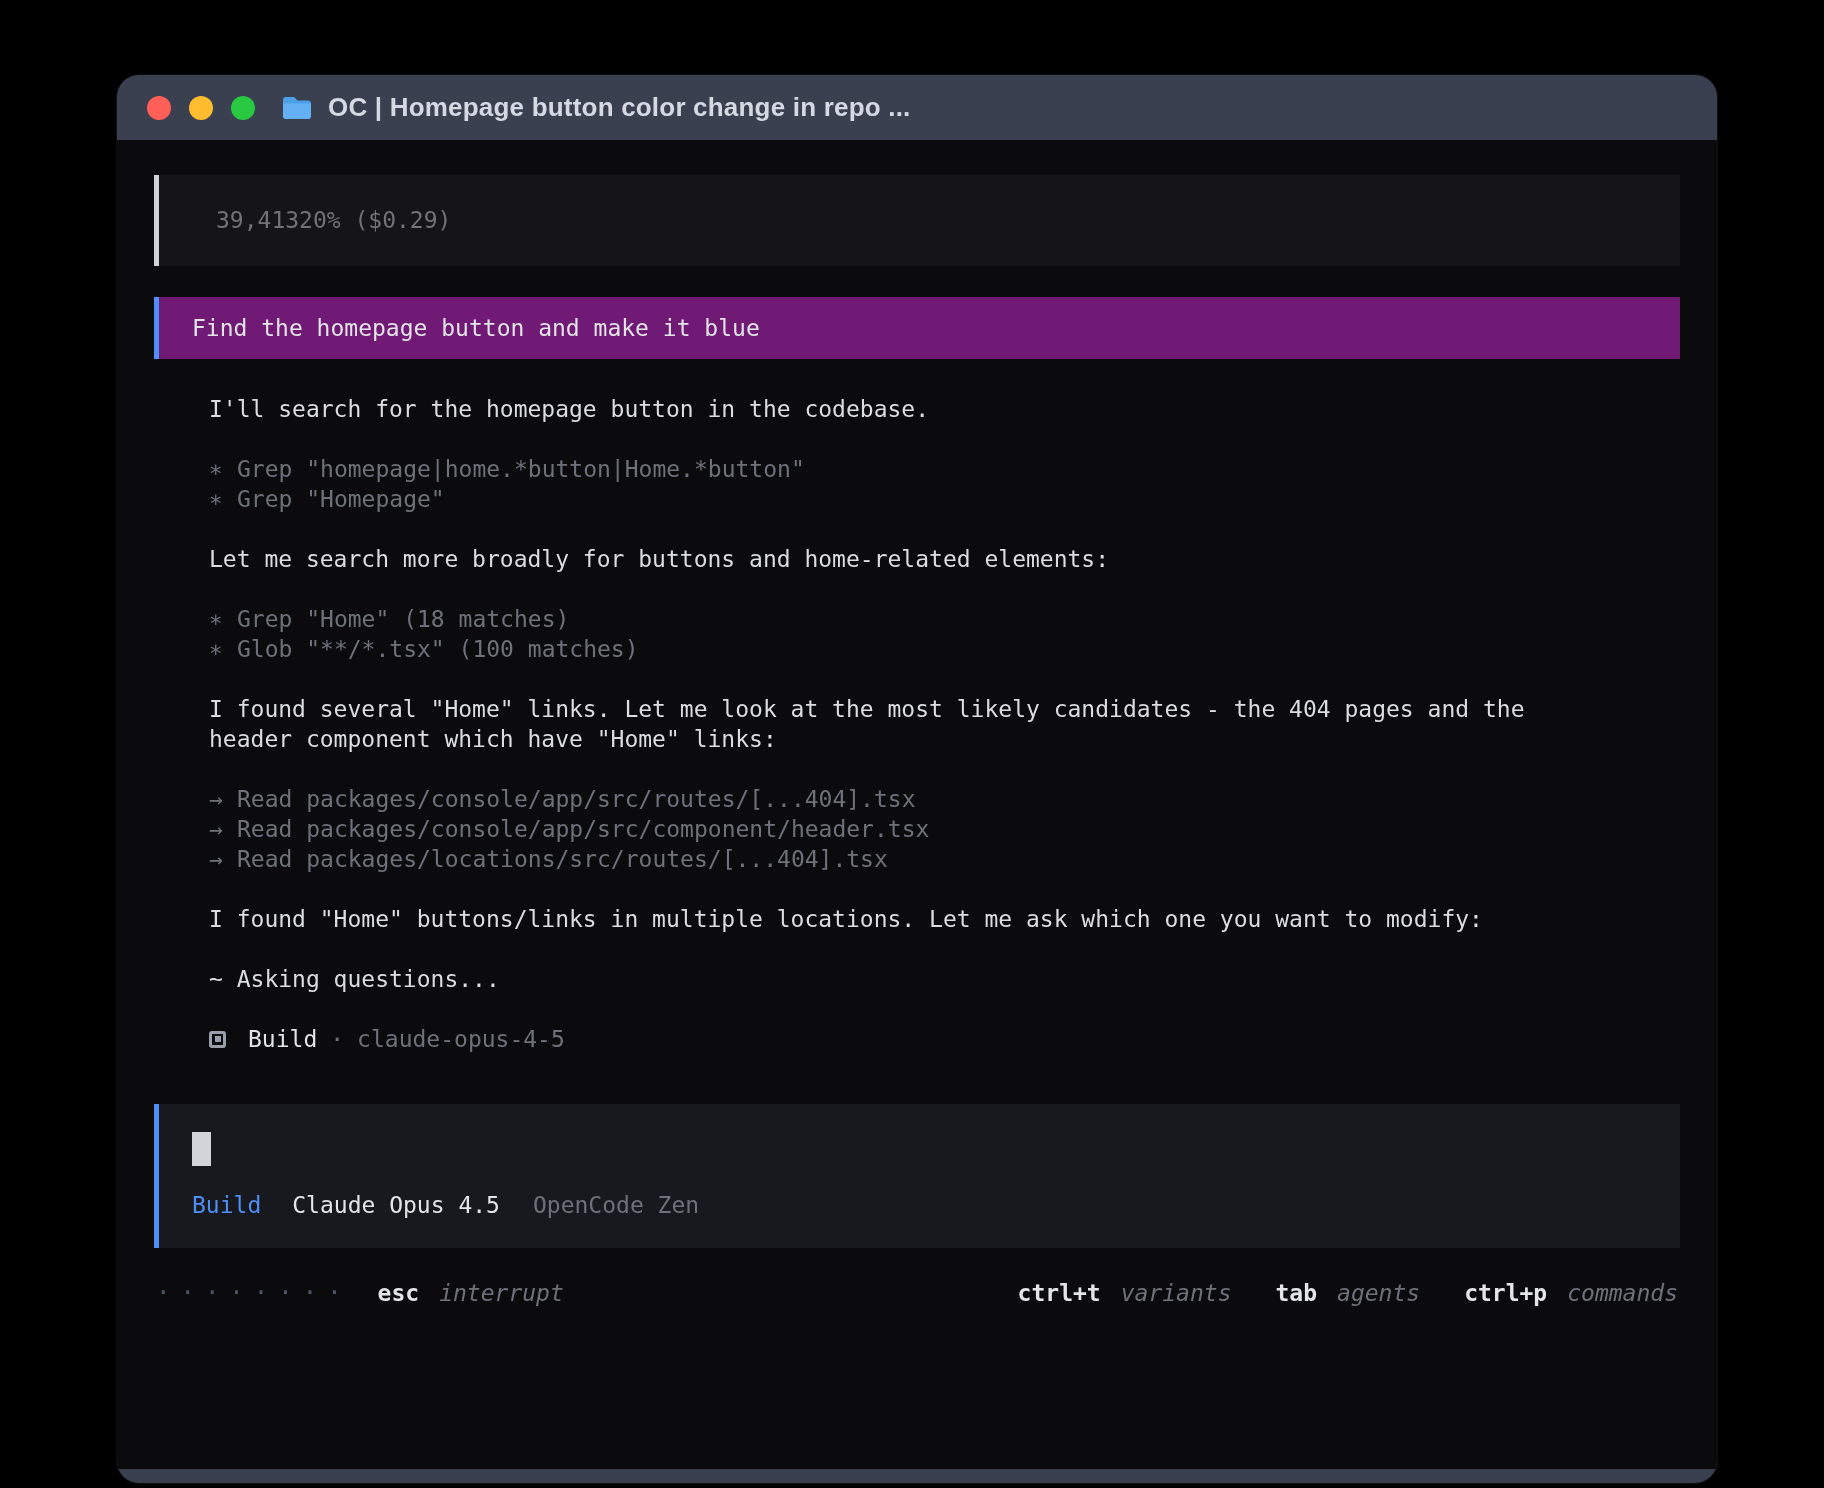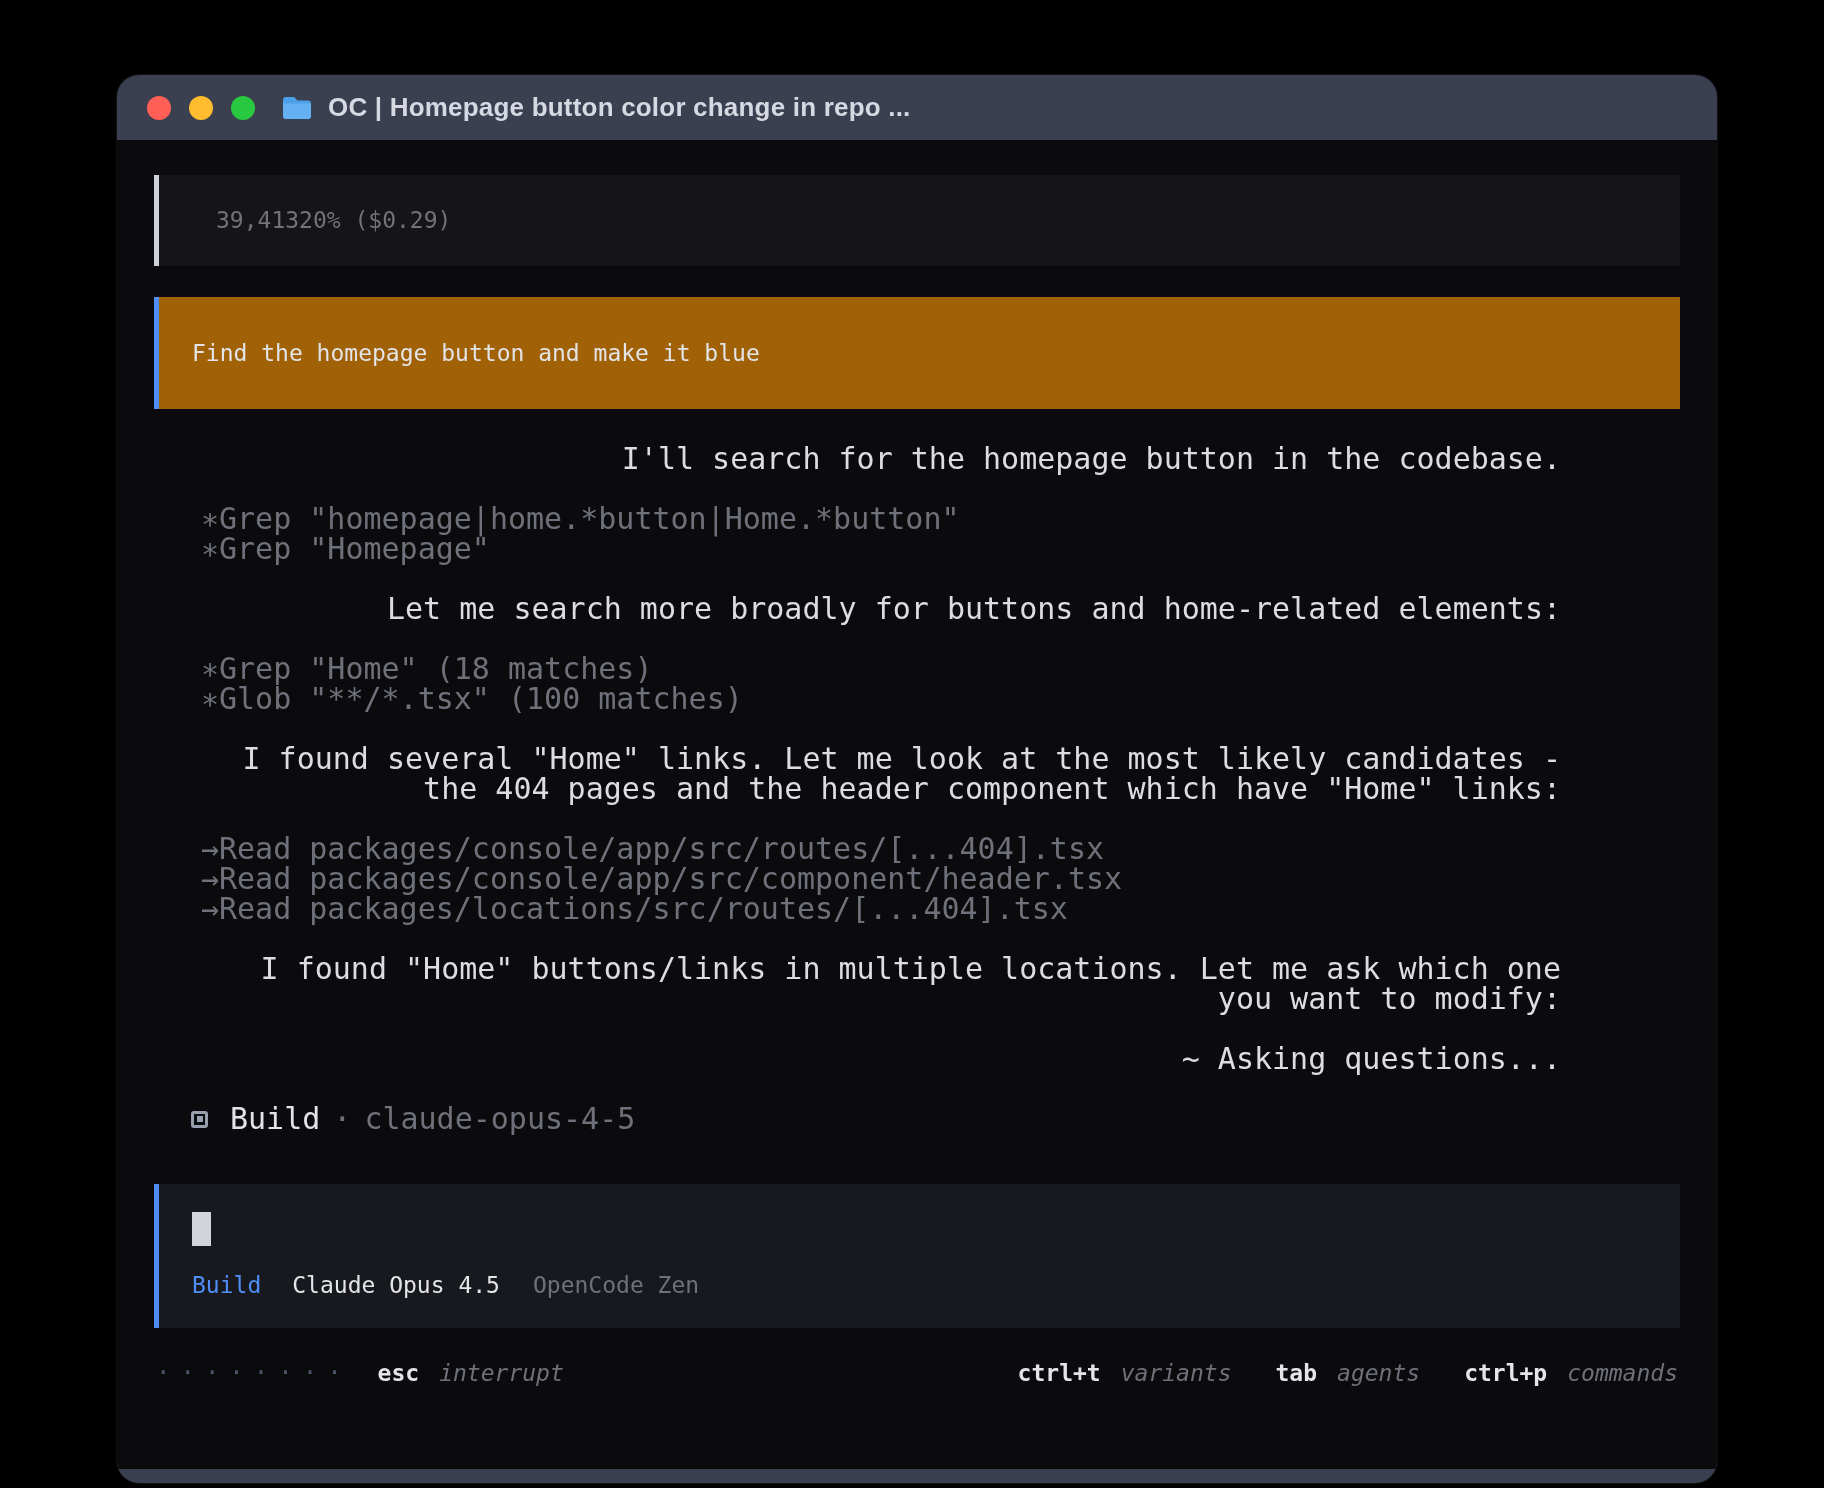--- a/index.html
+++ b/index.html
@@ -35,25 +35,25 @@
 
   .header-block {
     background:#151519; border-left:5px solid #cfd2d9;
     padding:29px 33px 29px 57px; display:flex; justify-content:space-between;
     align-items:center; font-size:23px; line-height:33px;
   }
   .header-title { color:#e8e9ec; font-weight:bold; }
   .header-stats { color:#737373; display:flex; }
 
   .user-block {
-    margin-top:31px; background:#a16207; border-left:5px solid #4f8ef7;
-    padding:41px 33px; font-size:23px; line-height:30px; color:#e3e4e8;
-  }
-
-  .body { margin:35px 0 0 37px; font-size:30px; line-height:30px; width:1370px;text-align:right; }
+    margin-top:31px; background:#701a75; border-left:5px solid #4f8ef7;
+    padding:16px 33px; font-size:23px; line-height:30px; color:#e3e4e8;
+  }
+
+  .body { margin:35px 0 0 55px; font-size:23px; line-height:30px; width:1370px; }
   .para { color:#dcdde1; margin:0 0 30px 0; white-space:pre-wrap; }
   .tool-group { margin:0 0 30px 0; color:#6f717a; }
   .tool-line { display:flex; }
   .tool-prefix { width:28px; flex:0 0 28px; }
 
   .agent-line { display:flex; align-items:center; margin-top:0; color:#e3e4e8; }
   .agent-icon {
     width:17px; height:17px; border:3px solid #99a0ad; border-radius:3px;
     position:relative; margin-right:22px; flex:0 0 auto;
   }

